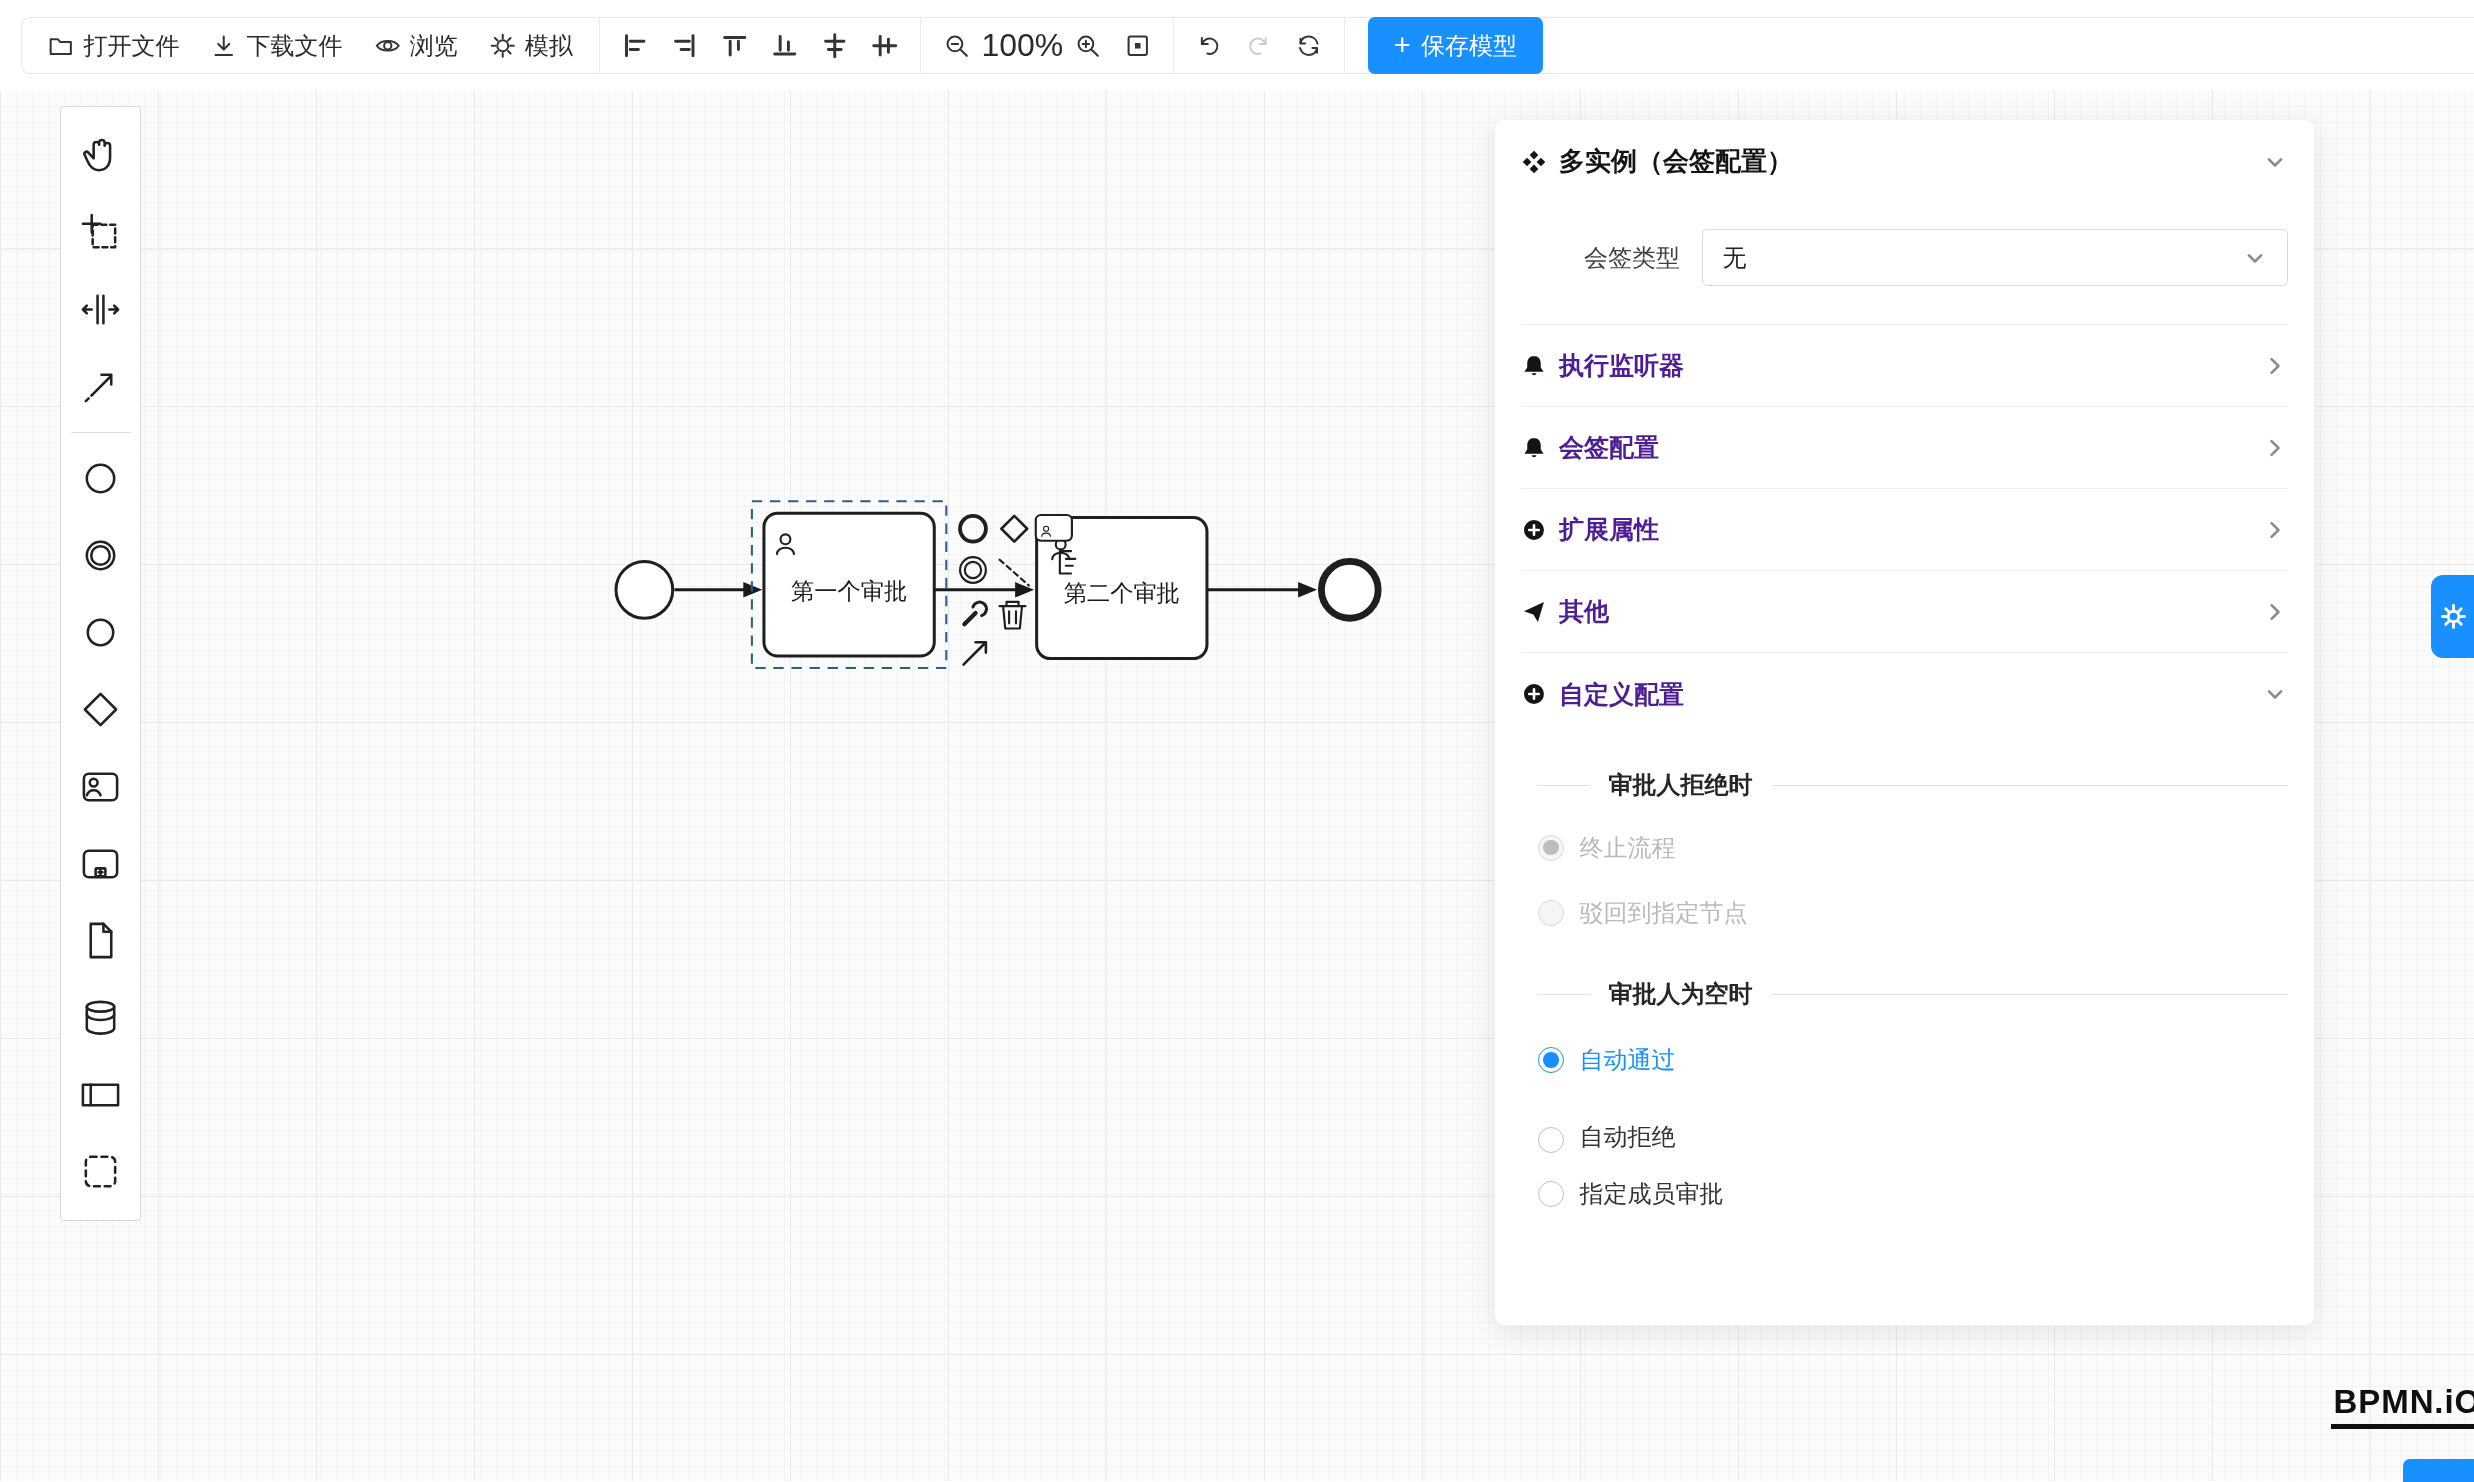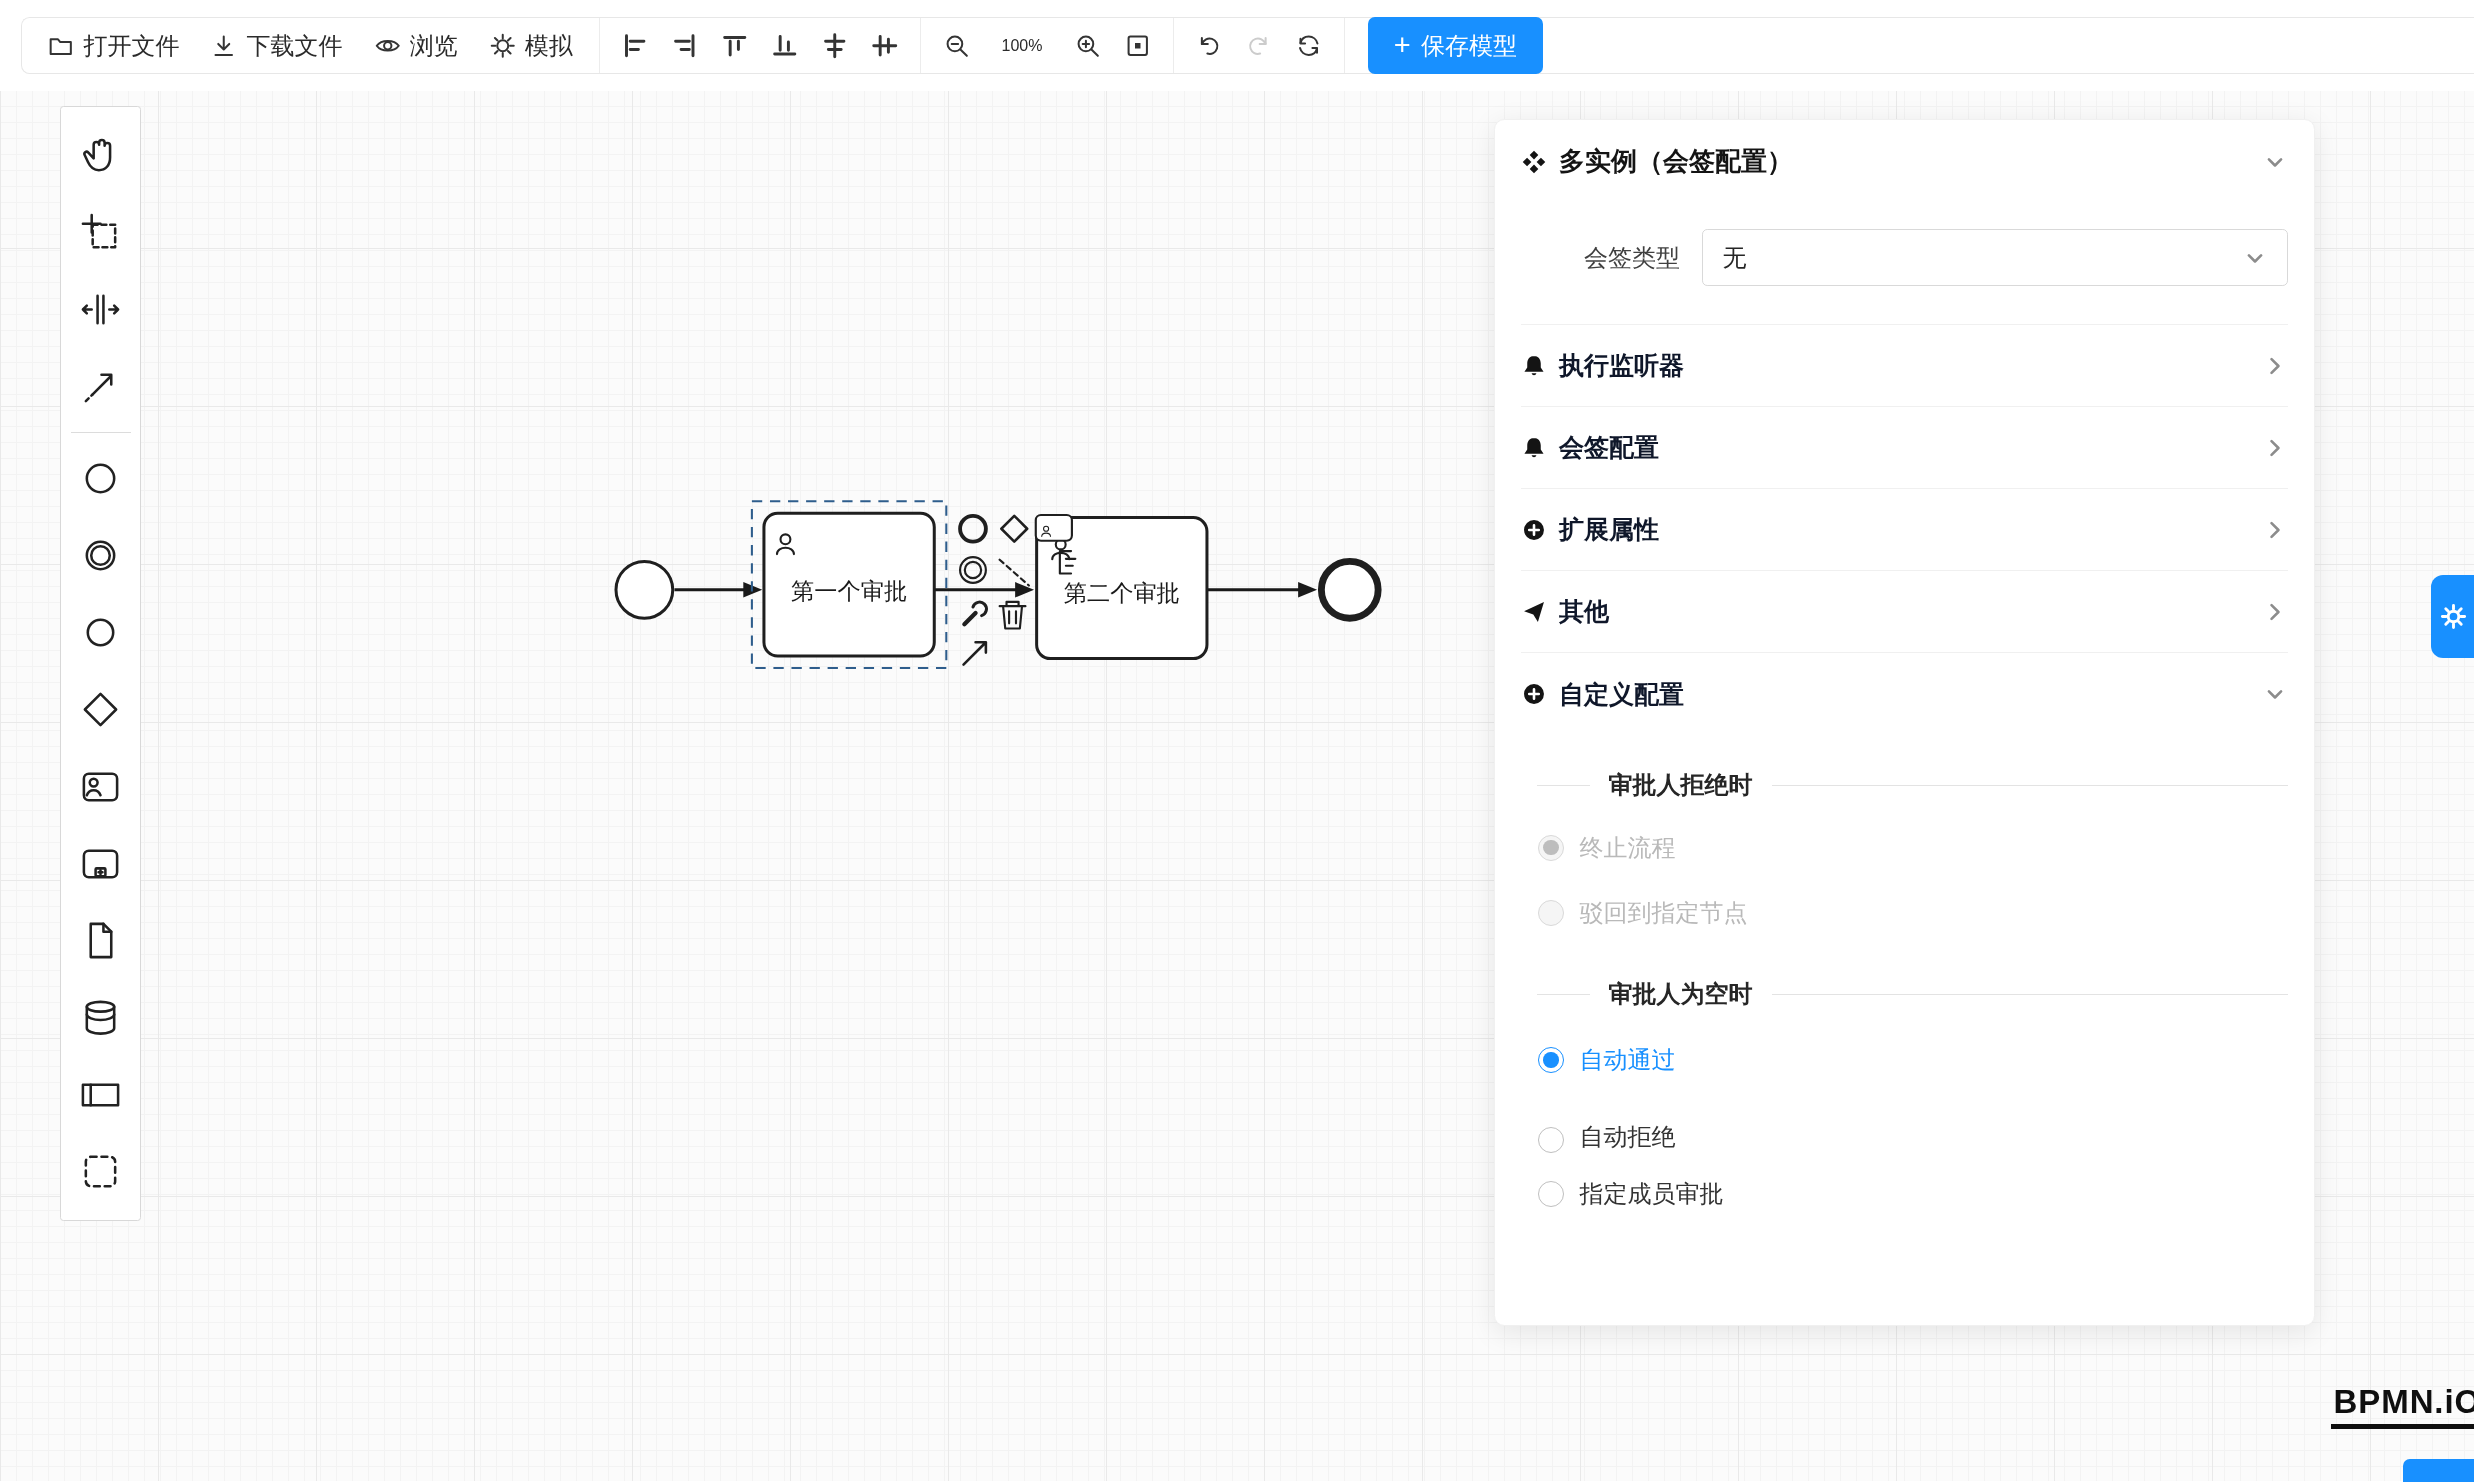--- a/index.html
+++ b/index.html
@@ -8,21 +8,21 @@
   
   .topbar{position:absolute;top:0;left:0;width:2475px;height:91px;background:#fff;display:flex;align-items:center;z-index:50;}
   .toolbar-inner{margin-left:20.6px;flex:1;height:57px;border:0.9px solid #e7e7e7;border-right:none;border-radius:8.6px 0 0 8.6px;display:flex;align-items:center;background:#fff;}
   .tb-group{display:flex;align-items:center;height:100%;padding:0 10.3px;border-right:0.9px solid #ececec;}
   .tb-btn{display:flex;align-items:center;gap:8.6px;height:55px;padding:0 15.5px;background:none;border:none;font-size:24px;color:#2b2b2b;cursor:pointer;font-family:inherit;}
   .tb-icon-btn{width:50px;height:55px;display:flex;align-items:center;justify-content:center;background:none;border:none;cursor:pointer;}
   .tb-icon-btn svg,.tb-btn svg{width:27.5px;height:27.5px;}
   .icon-stroke{fill:none;stroke:#343434;stroke-width:2.2;stroke-linecap:round;stroke-linejoin:round;}
   .icon-stroke.thick{stroke-width:3.2;}
   .icon-stroke.disabled{stroke:#cccccc;}
-  .zoom-level{width:81px;text-align:center;font-size:16px;color:#2b2b2b;}
+  .zoom-level{width:81px;text-align:center;font-size:32px;color:#2b2b2b;}
   .save-btn{margin-left:22.4px;height:57px;padding:0 26px;border:none;border-radius:6.9px;background:#1890ff;color:#fff;font-size:24px;display:flex;align-items:center;gap:10.3px;cursor:pointer;font-family:inherit;}
   .save-plus{font-size:29px;line-height:1;font-weight:400;}
   
   .canvas{position:absolute;top:90px;left:0;width:2475px;height:1391px;background-color:#fbfbfb;
     background-image:
       linear-gradient(to right,#e9e9e9 0.9px,transparent 0.9px),
       linear-gradient(to bottom,#e9e9e9 0.9px,transparent 0.9px),
       linear-gradient(to right,#f3f3f3 0.9px,transparent 0.9px),
       linear-gradient(to bottom,#f3f3f3 0.9px,transparent 0.9px);
     background-size:158px 158px,158px 158px,16px 16px,16px 16px;z-index:1;}
@@ -45,21 +45,21 @@
   .form-row{display:flex;align-items:center;margin-top:15.5px;}
   .form-label{width:159px;text-align:right;font-size:24px;color:#404040;flex:none;}
   .quick-btns{display:flex;gap:33px;margin-left:22.4px;}
   .qbtn{height:50px;padding:0 17px;border:0.9px solid #d9d9d9;border-radius:4.3px;background:#fff;font-size:23px;color:#262626;cursor:pointer;font-family:inherit;}
   .qbtn.active{border:1.7px solid #434343;}
   .type-select{flex:1;margin-left:22.4px;height:57px;border:0.9px solid #d9d9d9;border-radius:5.2px;display:flex;align-items:center;padding:0 19px;font-size:24px;color:#262626;cursor:pointer;}
   .sections{margin-top:38px;border-top:0.9px solid #f0f0f0;}
   .sect{height:82px;display:flex;align-items:center;gap:12px;border-bottom:0.9px solid #f0f0f0;cursor:pointer;}
   .sect:last-child{border-bottom:none;}
   .sect-icon{width:26px;height:26px;flex:none;}
-  .sect-label{font-size:25px;font-weight:700;color:#0f172a;}
+  .sect-label{font-size:25px;font-weight:700;color:#4c1d95;}
   .group-title{display:flex;align-items:center;margin:26px 0 0 15.5px;height:48px;gap:19px;}
   .gline{height:0.9px;background:#e3e3e3;}
   .gline.short{width:53px;flex:none;}
   .gline.long{flex:1;}
   .gtext{font-size:24px;font-weight:700;color:#262626;white-space:nowrap;}
   .radio-row{display:flex;align-items:center;gap:15.5px;height:53px;margin:12px 0 0 17px;cursor:pointer;}
   .radio{width:26px;height:26px;border-radius:50%;border:1.7px solid #bfbfbf;background:#fff;position:relative;flex:none;}
   .radio.checked-blue{border-color:#1890ff;}
   .radio.checked-blue::after{content:"";position:absolute;inset:4.3px;border-radius:50%;background:#1890ff;}
   .radio.dis{border-color:#d9d9d9;background:#f5f5f5;}

